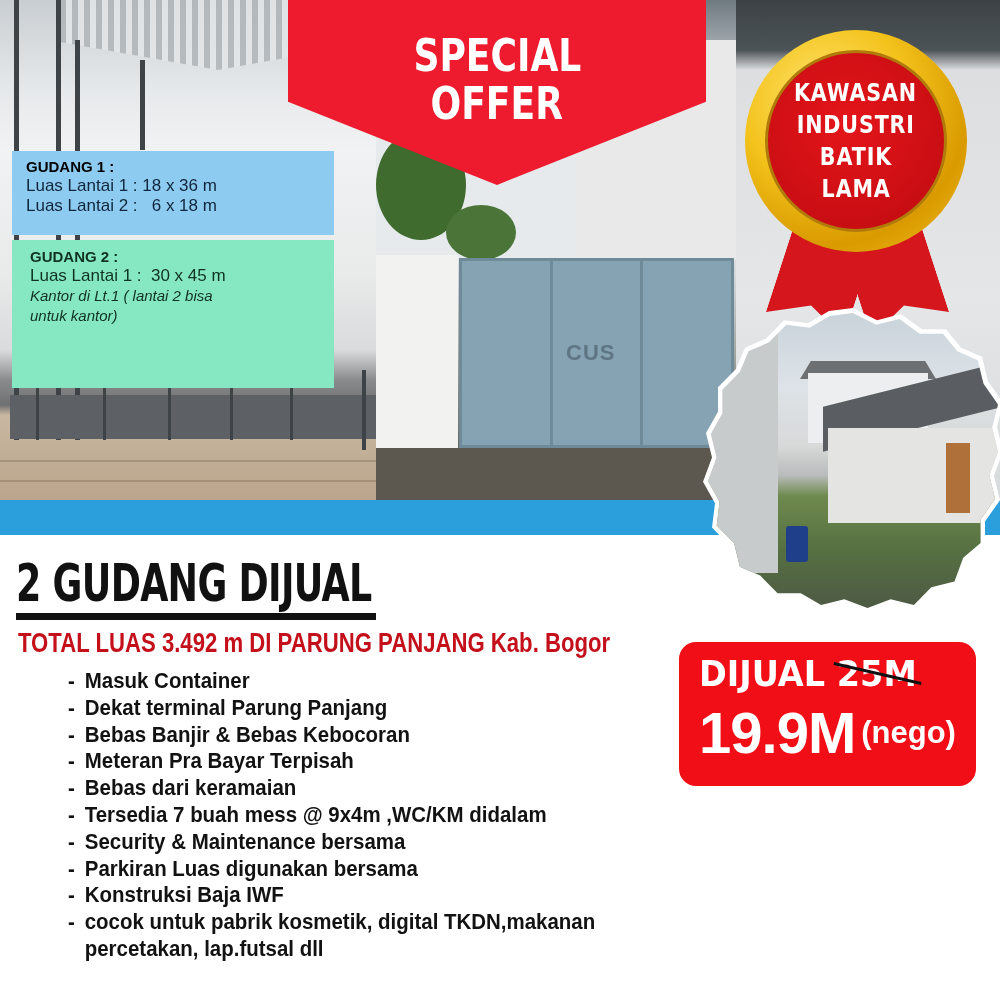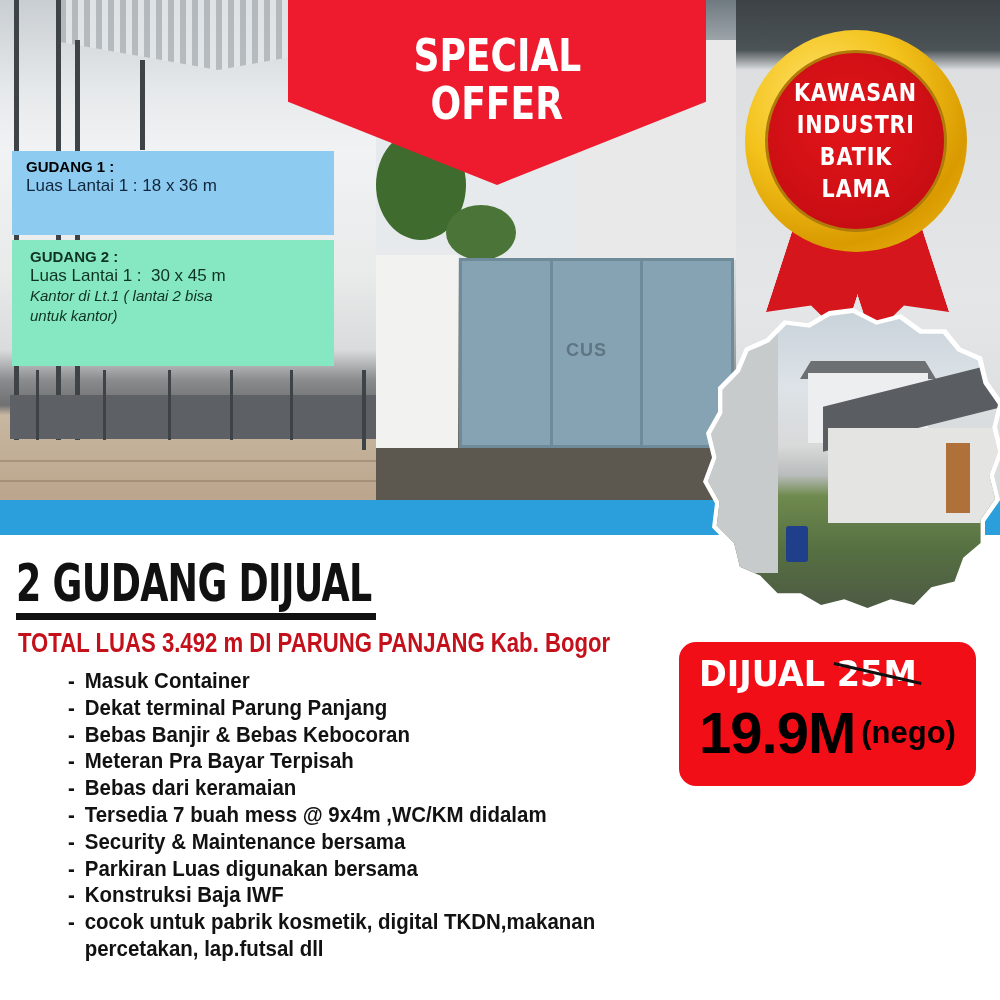--- a/index.html
+++ b/index.html
@@ -26,40 +26,40 @@
   #photo-center .sky { position:absolute; left:0; top:120px; width:200px; height:140px; background:#e6eaec; }
   #photo-center .tree { position:absolute; border-radius:50%; background:#3f6b2e; }
   #photo-center .facade { position:absolute; left:200px; top:40px; width:160px; height:220px; background:#e8e9e8; }
   #photo-center .awning { position:absolute; left:165px; top:60px; width:200px; height:60px; background:#1e2224;
     transform: rotate(-40deg); transform-origin: left top; }
   #photo-center .wall { position:absolute; left:0; top:255px; width:82px; height:215px; background:#f2f2f0; }
   #photo-center .gate { position:absolute; left:83px; top:258px; width:275px; height:190px; background:#86a3b3;
     border:3px solid #6f8b99; display:flex; }
   #photo-center .gate .panel { flex:1; border-right:3px solid #6f8b99; }
   #photo-center .gate .panel:last-child { border-right:none; }
-  #photo-center .gate-text { position:absolute; left:190px; top:340px; font-size:18px; color:#4e6370; font-weight:bold; letter-spacing:1px; opacity:.7; }
+  #photo-center .gate-text { position:absolute; left:190px; top:340px; font-size:22px; color:#4e6370; font-weight:bold; letter-spacing:1px; opacity:.7; }
   #photo-center .ground { position:absolute; left:0; top:448px; width:360px; height:52px; background:#5c574f; }
 
   
   #photo-right { left: 736px; top: 0; width: 264px; height: 500px;
     background: linear-gradient(180deg, #3c4246 0%, #4c5357 10%, #dcdedf 14%, #e4e6e7 60%, #d7dadb 100%); }
 
   
   #blue-stripe { position:absolute; left:0; top:500px; width:1000px; height:35px; background:#2a9fdb; }
 
   
   #special-offer { position:absolute; left:288px; top:0; width:418px; height:185px; background:#ee1a2e;
     clip-path: polygon(0 0, 100% 0, 100% 55%, 50% 100%, 0 55%);
     display:flex; flex-direction:column; align-items:center; padding-top:32px; }
   #special-offer span { color:#ffffff; font-family:"DejaVu Sans", sans-serif; font-weight:bold;
     font-size:44px; line-height:48px; letter-spacing:0px; transform: scaleX(0.82); }
 
   
   #box-g1 { position:absolute; left:12px; top:151px; width:322px; height:84px; background:#8ecbf0; padding:7px 0 0 14px; }
-  #box-g2 { position:absolute; left:12px; top:240px; width:322px; height:126px; background:#86e8c2; padding:8px 0 0 18px; }
+  #box-g2 { position:absolute; left:12px; top:240px; width:322px; height:148px; background:#86e8c2; padding:8px 0 0 18px; }
   .box-title { font-weight:bold; font-size:15px; color:#000000; line-height:18px; }
   .box-line { font-size:17px; color:#10263c; line-height:20px; white-space:pre; }
   #box-g2 .box-title, #box-g2 .box-line { color:#0f3320; }
   .box-note { font-style:italic; font-size:15px; color:#0f3320; line-height:20px; }
 
   
   #badge { position:absolute; left:745px; top:30px; width:222px; height:222px; border-radius:50%;
     background: radial-gradient(circle at 35% 30%, #ffe36a 0%, #f3c21b 40%, #d99a00 70%, #f2c01a 100%);
     display:flex; align-items:center; justify-content:center; }
   #badge-inner { width:182px; height:182px; border-radius:50%; background: radial-gradient(circle at 45% 40%, #e4151a 0%, #c50d12 80%, #a80a0e 100%);
@@ -97,21 +97,21 @@
     color:#121212; white-space:nowrap; transform: scaleX(0.93); transform-origin:left top; }
   #features li .dash { display:inline-block; width:18px; }
   #features li .cont { display:block; padding-left:18px; }
 
   
   #price-box { position:absolute; left:679px; top:642px; width:297px; height:144px; background:#f20e16;border-radius:17px; }
   #price-line1 { position:absolute; left:20px; top:10px; color:#ffffff; font-family:"DejaVu Sans", sans-serif; font-weight:bold;
     font-size:36px; line-height:44px; white-space:nowrap; transform: scaleX(0.93); transform-origin:left top; }
   #price-old { position:relative; display:inline-block; }
   #price-old::after { content:""; position:absolute; left:-4px; top:20px; width:112%; height:3px; background:#111111; transform: rotate(12deg); }
-  #price-line2 { position:absolute; left:20px; top:56px; color:#000000; white-space:nowrap; font-family:"Liberation Sans", sans-serif; font-weight:bold; }
+  #price-line2 { position:absolute; left:20px; top:56px; color:#ffffff; white-space:nowrap; font-family:"Liberation Sans", sans-serif; font-weight:bold; }
   #price-new { font-size:58px; line-height:70px; letter-spacing:-1px; }
   #price-nego { font-size:31px; line-height:40px; margin-left:6px; vertical-align: 10px; }
 </style>
 </head>
 <body>
 
 <div id="photo-left" class="photo">
   <div class="roof"></div>
   <div class="col" style="left:14px;top:0;height:440px;"></div>
   <div class="col" style="left:56px;top:0;height:440px;"></div>
@@ -149,20 +149,21 @@
 <div id="blue-stripe"></div>
 
 <div id="special-offer">
   <span>SPECIAL</span>
   <span>OFFER</span>
 </div>
 
 <div id="box-g1">
   <div class="box-title">GUDANG 1 :</div>
   <div class="box-line">Luas Lantai 1 : 18 x 36 m</div>
+  <div class="box-line">Luas Lantai 2 :   6 x 18 m</div>
 </div>
 
 <div id="box-g2">
   <div class="box-title">GUDANG 2 :</div>
   <div class="box-line">Luas Lantai 1 :  30 x 45 m</div>
   <div class="box-note">Kantor di Lt.1 ( lantai 2 bisa</div>
   <div class="box-note">untuk kantor)</div>
 </div>
 
 <div class="ribbon" id="ribbon-left"></div>

